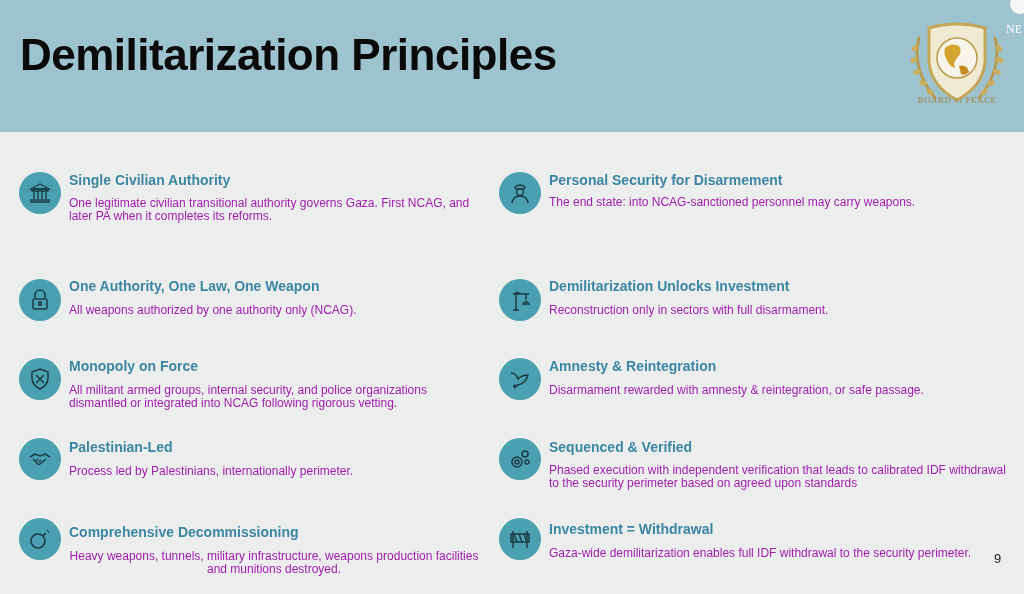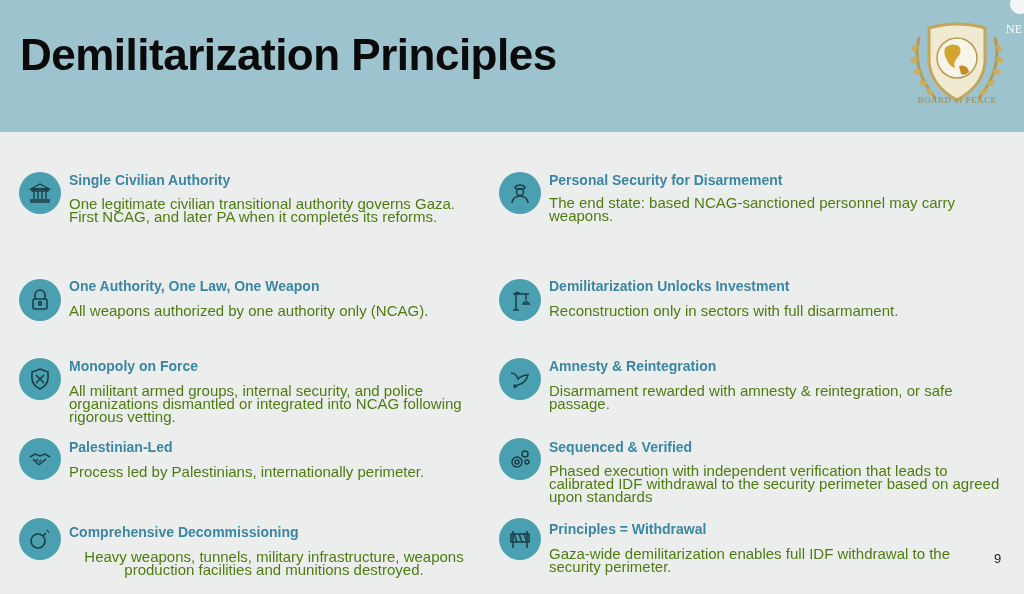--- a/index.html
+++ b/index.html
@@ -31,21 +31,21 @@
   .icon {
     position: absolute; width: 42px; height: 42px; border-radius: 50%;
     background: #4a9fb0;
     display: flex; align-items: center; justify-content: center;
   }
   .icon svg { width: 24px; height: 24px; }
   .item-title {
     position: absolute; font-size: 14px; font-weight: bold; color: #3b86a3; white-space: nowrap;
   }
   .item-body {
-    position: absolute; font-size: 15px; line-height: 13px; color: #4d7c0f;
+    position: absolute; font-size: 12px; line-height: 13px; color: #a21caf;
   }
   .item-body p { margin: 0; }
   .item-body p + p { margin-top: 8px; }
   .page-number { position: absolute; left: 994px; top: 551px; font-size: 13px; color: #1b1b1b; }
 </style>
 </head>
 <body>
 
 <div class="header">
   <div class="title">Demilitarization Principles</div>
@@ -155,21 +155,21 @@
 <div class="item">
   <div class="icon" style="left:499px;top:172px;">
     <svg viewBox="0 0 24 24" fill="none" stroke="#1d3d47" stroke-width="1.5">
         <path d="M7 6 Q12 2 17 6 L16 8 H8 Z"></path>
         <circle cx="12" cy="11" r="3.5"></circle>
         <path d="M4 22 Q5 15 12 15 Q19 15 20 22"></path>
       </svg>
   </div>
   <div class="item-title" style="left:549px;top:172px;">Personal Security for Disarmement</div>
   <div class="item-body" style="left:549px;top:196px;width:455px;">
-    <p>The end state: based NCAG-sanctioned personnel may carry weapons.</p>
+    <p>The end state: into NCAG-sanctioned personnel may carry weapons.</p>
   </div>
 </div>
 
 <div class="item">
   <div class="icon" style="left:499px;top:279px;">
     <svg viewBox="0 0 24 24" fill="none" stroke="#1d3d47" stroke-width="1.5">
         <path d="M8 22 V4 M5 6 H21 M8 4 L13 6"></path>
         <path d="M18 6 V12"></path>
         <path d="M15 16 Q18 11 21 16 Z"></path>
         <path d="M5 22 H11"></path>
@@ -210,19 +210,19 @@
 </div>
 
 <div class="item">
   <div class="icon" style="left:499px;top:518px;">
     <svg viewBox="0 0 24 24" fill="none" stroke="#1d3d47" stroke-width="1.5">
         <rect x="3" y="7" width="18" height="8"></rect>
         <path d="M6 7 L9 15 M11 7 L14 15 M16 7 L19 15"></path>
         <path d="M5 4 V21 M19 4 V21"></path>
       </svg>
   </div>
-  <div class="item-title" style="left:549px;top:521px;">Principles = Withdrawal</div>
+  <div class="item-title" style="left:549px;top:521px;">Investment = Withdrawal</div>
   <div class="item-body" style="left:549px;top:547px;width:430px;">
     <p>Gaza-wide demilitarization enables full IDF withdrawal to the security perimeter.</p>
   </div>
 </div>
 
 <div class="page-number">9</div>
 
 </body></html>

